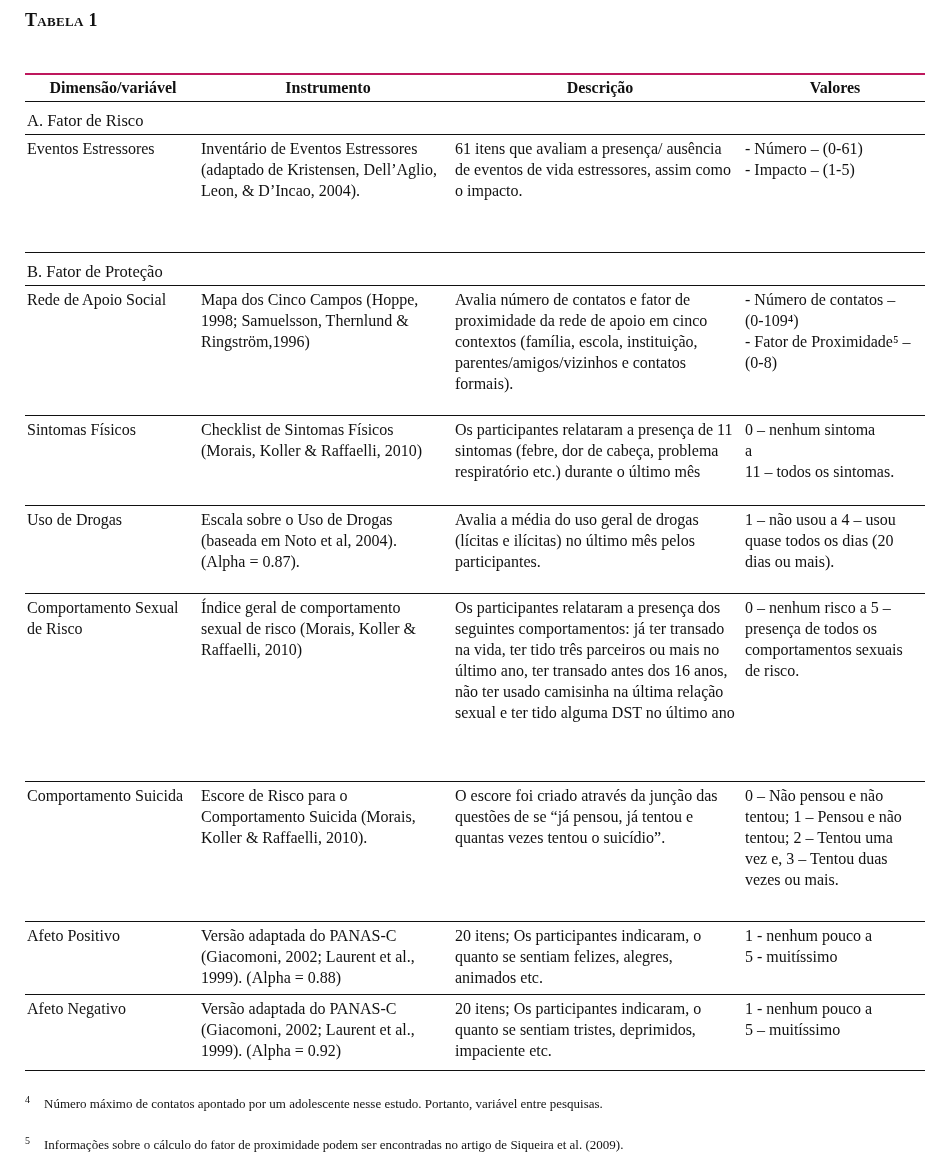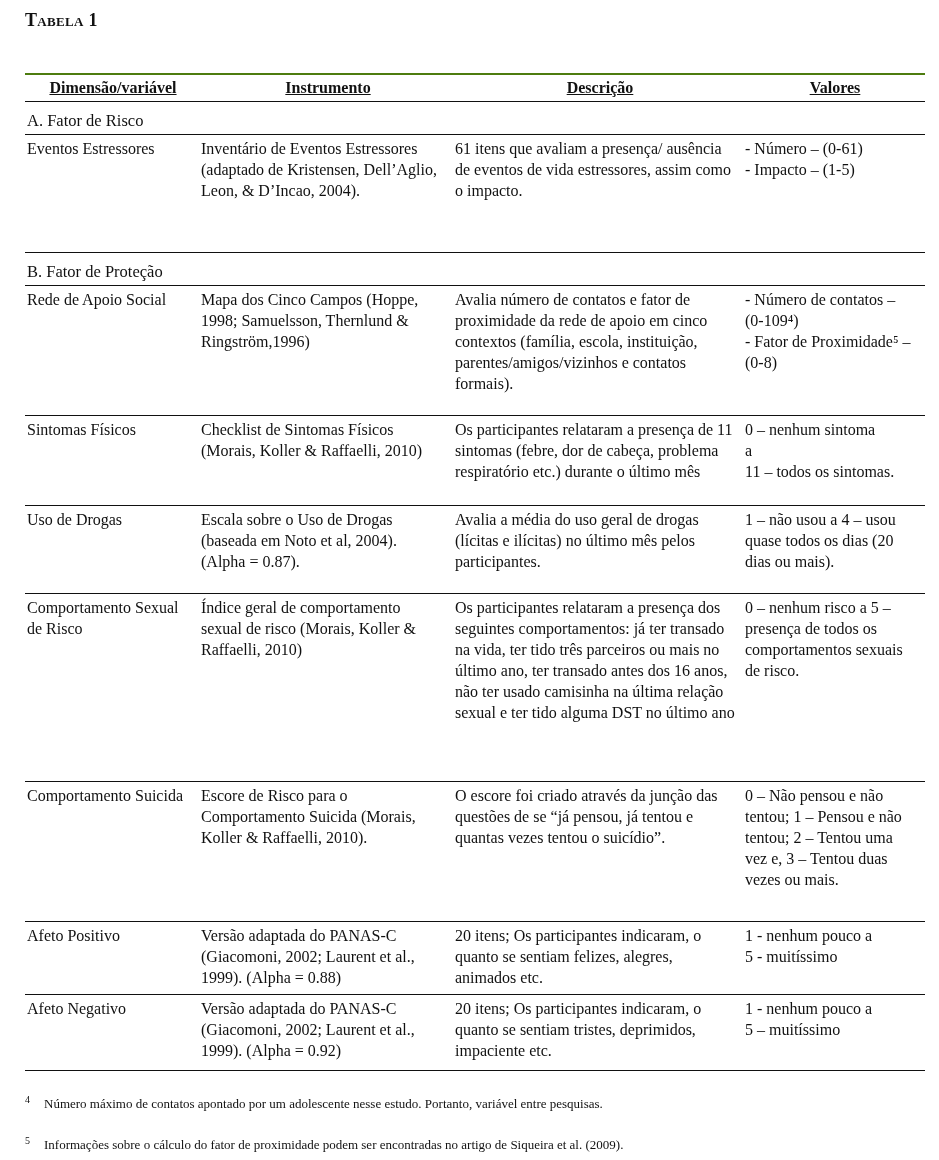--- a/index.html
+++ b/index.html
@@ -32,21 +32,21 @@
     border-collapse: collapse;
     margin-top: 42px;
     table-layout: fixed;
     font-size: 16px;
     line-height: 21px;
   }
   col.c1 { width: 176px; }
   col.c2 { width: 254px; }
   col.c3 { width: 290px; }
   col.c4 { width: 180px; }
-  thead tr { border-top: 2px solid #4d7c0f; border-bottom: 1px solid #111; text-decoration: underline; }
+  thead tr { border-top: 2px solid #be185d; border-bottom: 1px solid #111; }
   thead th {
     font-weight: bold;
     text-align: center;
     padding: 2px 4px 3px 4px;
     font-size: 16px;
   }
   tbody tr { border-bottom: 1px solid #111; }
   tbody td {
     vertical-align: top;
     padding: 3px 10px 6px 0;

